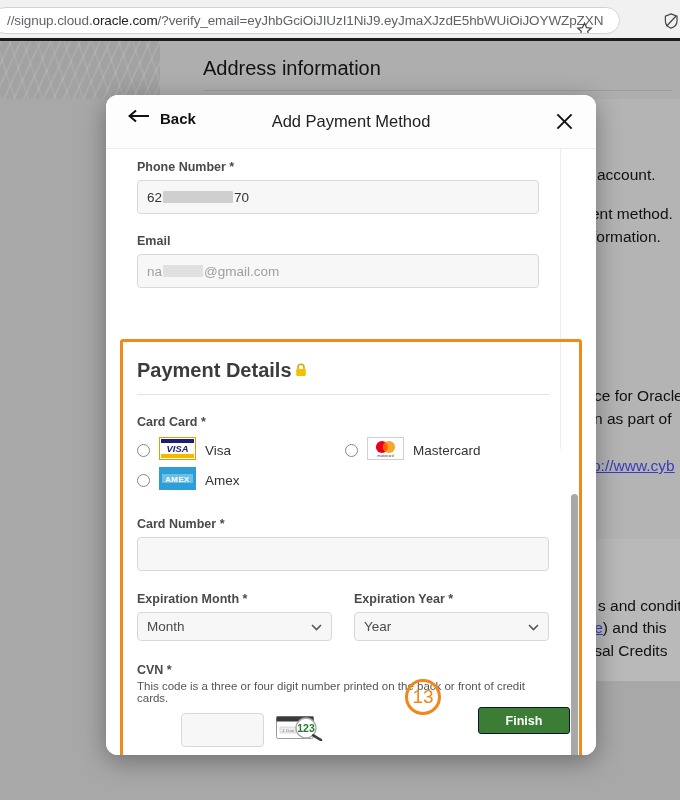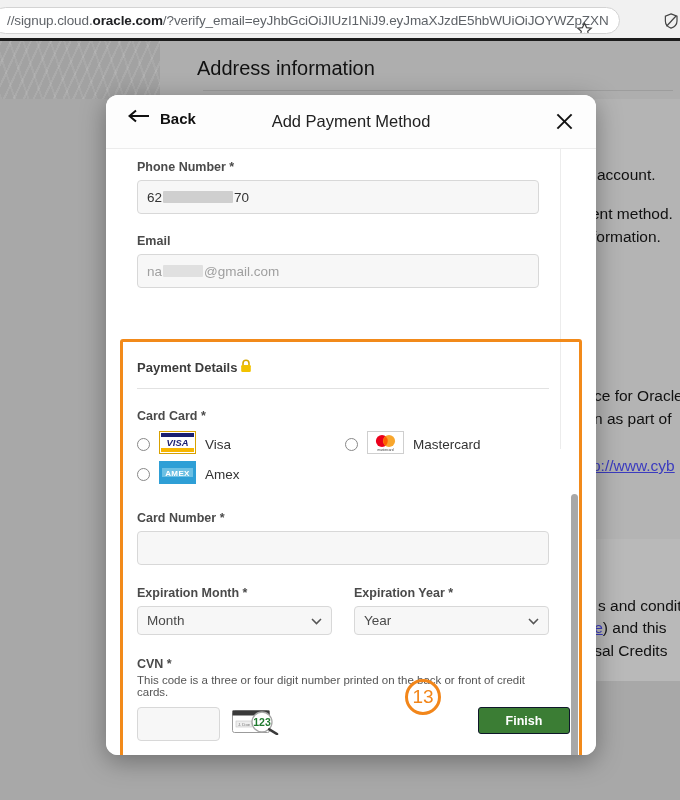--- a/index.html
+++ b/index.html
@@ -21,21 +21,21 @@
   #url-field {
     position:absolute; left:-8px; top:7px; width:628px; height:27px;
     background:#ffffff; border:1px solid #d3d3d3; border-radius:14px;
     display:flex; align-items:center; padding-left:14px; padding-right:32px;
     overflow:hidden; white-space:nowrap;
   }
   #url-text {
     font-size:13.5px; color:#5f6368; letter-spacing:-0.1px;
     font-family:"Liberation Sans", sans-serif;
   }
-  #url-text .dom { color:#202124; font-weight:bold; }
+  #url-text .dom { color:#202124; font-weight:normal; }
   #url-text .pre, #url-text .post { color:#5f6368; }
   #star-btn {
     position:absolute; right:24px; top:10px; width:22px; height:22px;
     display:flex; align-items:center; justify-content:center; cursor:pointer;
   }
   #shield-btn {
     position:absolute; right:-2px; top:10px; width:22px; height:22px;
     display:flex; align-items:center; justify-content:center; cursor:pointer;
   }
   #bar-sep {
@@ -57,21 +57,21 @@
   }
   #bg-card {
     position:absolute; left:160px; top:0px; width:520px; height:640px;
     background:#b4b4b4;
   }
   #bg-card2 {
     position:absolute; left:160px; top:0px; width:520px; height:58px;
     background:#aeaeae;
   }
   #bg-heading {
-    position:absolute; left:197px; top:16px;
+    position:absolute; left:203px; top:16px;
     font-size:20px; color:#121212; font-weight:normal;
     font-family:"Liberation Sans", sans-serif;
   }
   #bg-hr {
     position:absolute; left:203px; top:49px; width:470px; height:1px; background:#9d9d9d;
   }
   .bg-line {
     position:absolute; color:#111; font-size:15.5px; white-space:nowrap;
     font-family:"Liberation Sans", sans-serif;
   }
@@ -133,21 +133,21 @@
   
   #highlight-box {
     position:absolute; left:14px; top:190px; width:462px; height:448px;
     border:3px solid #f28a1a; border-radius:3px;
     pointer-events:none;
   }
 
   
   #payment-section { position:absolute; left:31px; top:210px; width:420px; }
   #pd-heading {
-    font-size:13px; font-weight:bold; color:#3c3c3c; display:flex;
+    font-size:20px; font-weight:bold; color:#3c3c3c; display:flex;
     align-items:center; gap:3px;
   }
   #pd-hr { margin-top:12px; width:412px; height:1px; background:#e2e2e2; }
 
   .radio-row { display:flex; align-items:center; gap:9px; }
   .radio {
     width:13px; height:13px; border:1.5px solid #888; border-radius:50%;
     background:#fff; flex:0 0 auto; cursor:pointer;
   }
   .card-logo { flex:0 0 auto; }
@@ -358,21 +358,21 @@
               <svg width="11" height="7" viewBox="0 0 11 7">
                   <polyline points="1,1 5.5,5.6 10,1" fill="none" stroke="#555" stroke-width="1.5"></polyline>
                 </svg>
             </span>
           </div>
         </div>
       </div>
 
       <div class="field-label" style="margin-top:22px; margin-bottom:2px;">CVN *</div>
       <div id="cvn-help">This code is a three or four digit number printed on the back or front of credit cards.</div>
-      <div style="display:flex; align-items:center; gap:12px; margin-top:9px;">
+      <div style="display:flex; align-items:center; gap:12px; margin-top:9px;margin-left:44px;">
         <div class="text-input" style="width:83px;">
           <span></span>
         </div>
         <span>
           <svg width="52" height="26" viewBox="0 0 52 26">
             <rect x="0.5" y="1.5" width="37" height="22" rx="2" fill="#fff" stroke="#9b9b9b"></rect>
             <rect x="0.5" y="1.5" width="37" height="5" fill="#3a3a3a"></rect>
             <rect x="4" y="12" width="16" height="6" fill="#eeeeee" stroke="#c4c4c4" stroke-width="0.6"></rect>
             <text x="12" y="16.8" font-family="Liberation Sans, sans-serif" font-size="4.2" fill="#777" text-anchor="middle">J. Doe</text>
             <circle cx="30" cy="13" r="10" fill="#ffffff" stroke="#a6a6a6" stroke-width="1.3"></circle>

